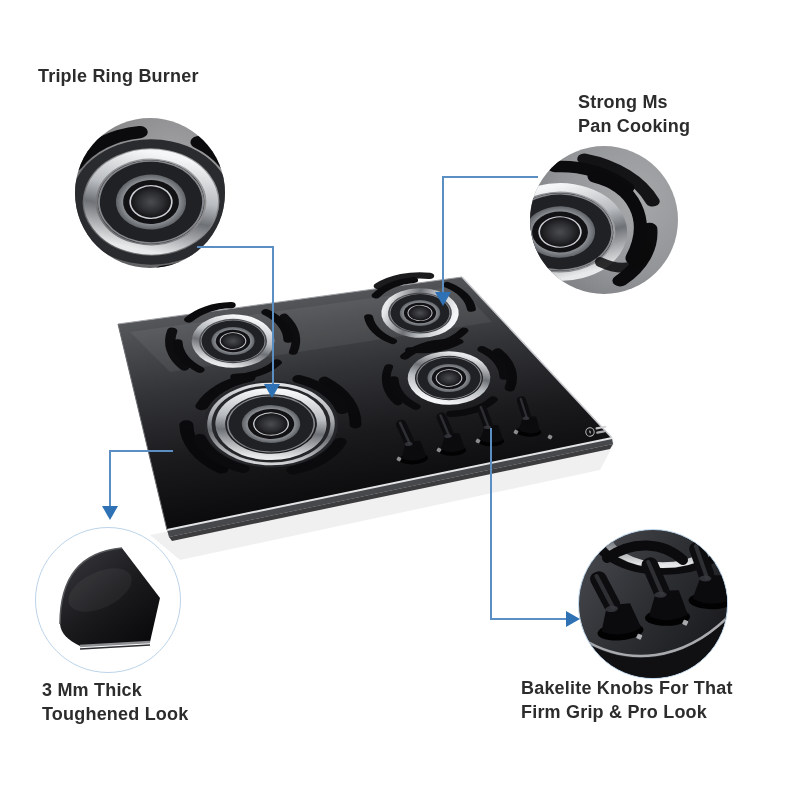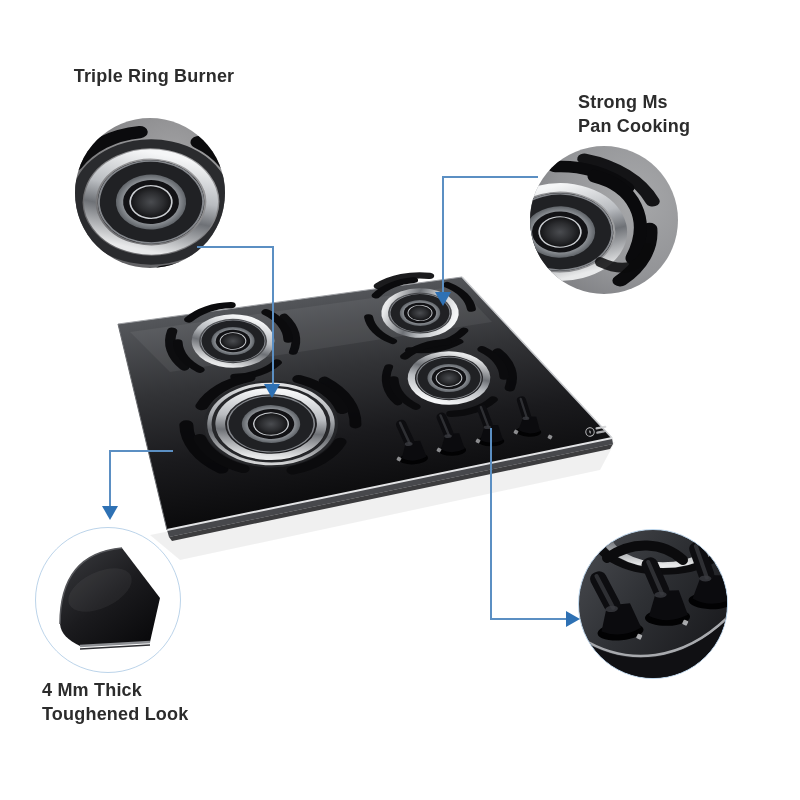--- a/index.html
+++ b/index.html
@@ -5,21 +5,21 @@
   html,body{margin:0;padding:0;background:#fff;}
   .canvas{
     position:relative;width:800px;height:800px;background:#ffffff;
     font-family:"Liberation Sans", sans-serif;overflow:hidden;
   }
   .callout{
     position:absolute;color:#2c2c2c;font-size:18px;line-height:24px;
     font-weight:600;letter-spacing:.2px;white-space:nowrap;
   }
   .callout span{display:block;}
-  #txt-tl{left:38px;top:64px;width:232px;text-align:center;}
+  #txt-tl{left:38px;top:64px;width:232px;}
   #txt-tr{left:578px;top:90px;}
   #txt-bl{left:42px;top:678px;}
   #txt-br{left:521px;top:676px;}
 
   .stove-svg{position:absolute;left:0;top:0;}
 
   .closeup{
     position:absolute;border-radius:50%;overflow:hidden;
   }
   #circle-tl{left:75px;top:118px;width:150px;height:150px;
@@ -230,17 +230,21 @@
   </div>
 
   <div class="callout" id="txt-tl">
     <span>Triple Ring Burner</span>
   </div>
   <div class="callout" id="txt-tr">
     <span>Strong Ms</span>
     <span>Pan Cooking</span>
   </div>
   <div class="callout" id="txt-bl">
-    <span>4 Mm Thick</span>
+    <span>3 Mm Thick</span>
     <span>Toughened Look</span>
   </div>
+  <div class="callout" id="txt-br">
+    <span>Bakelite Knobs For That</span>
+    <span>Firm Grip &amp; Pro Look</span>
+  </div>
 
 </div>
 
 </body></html>

